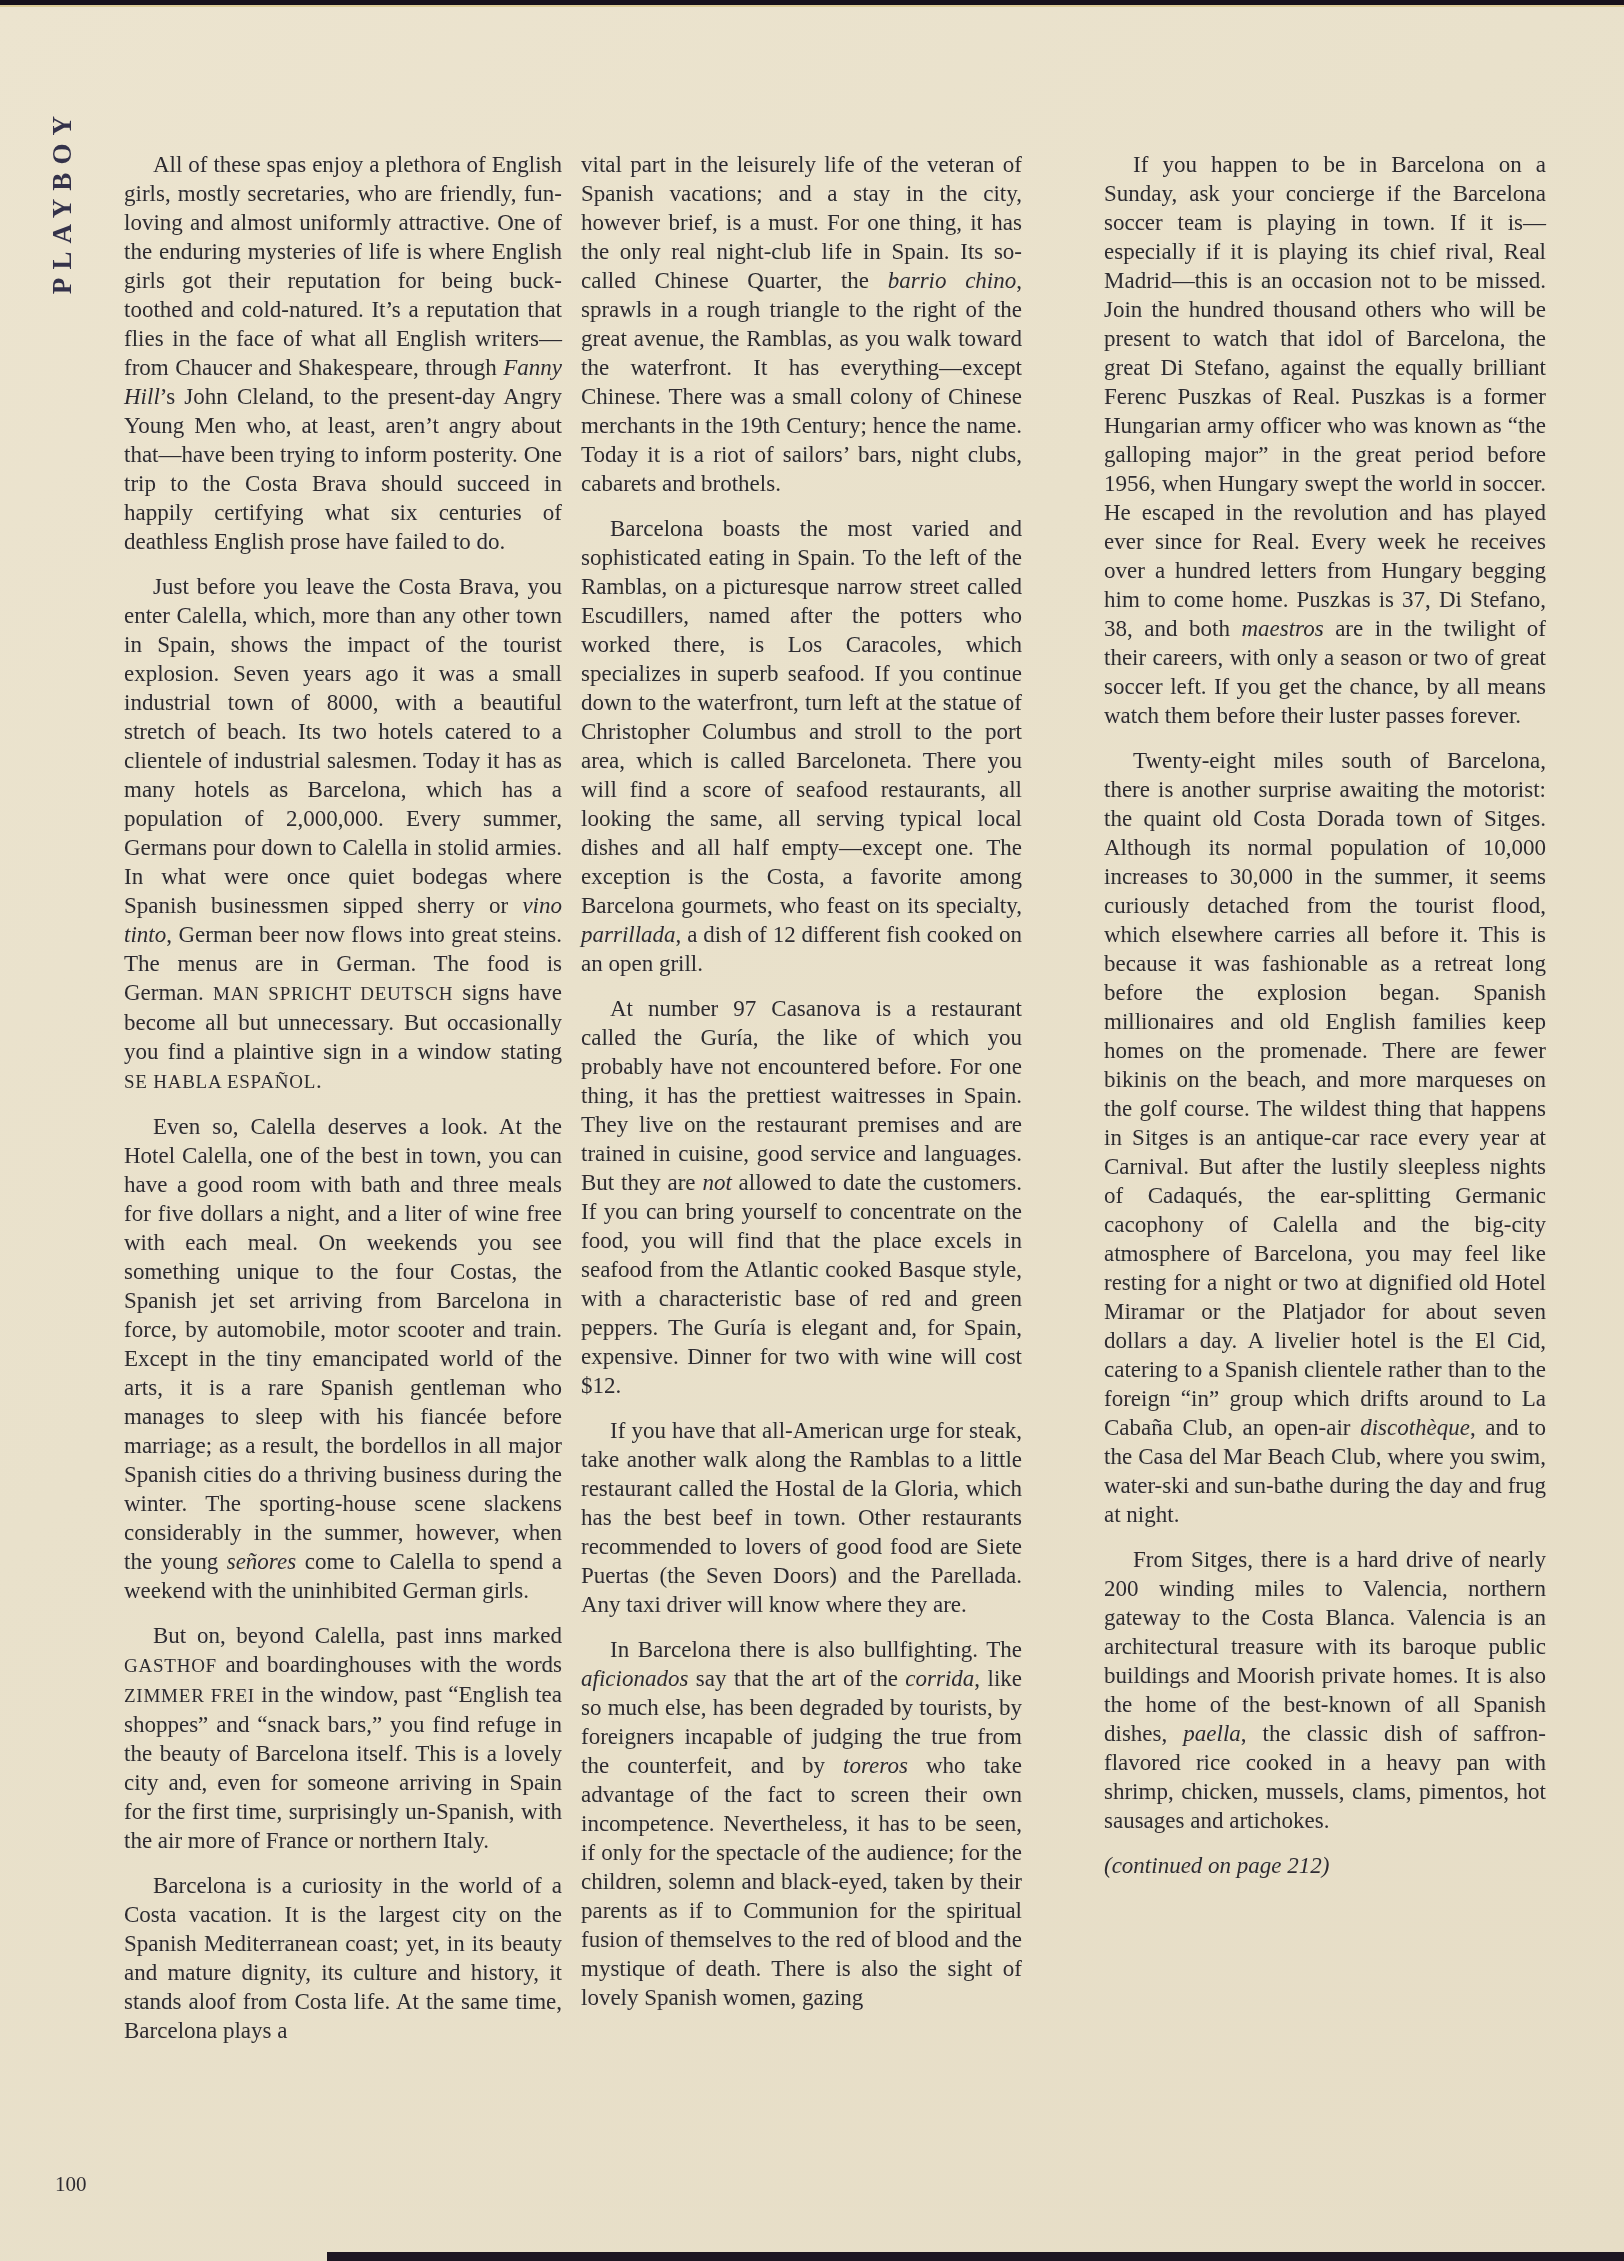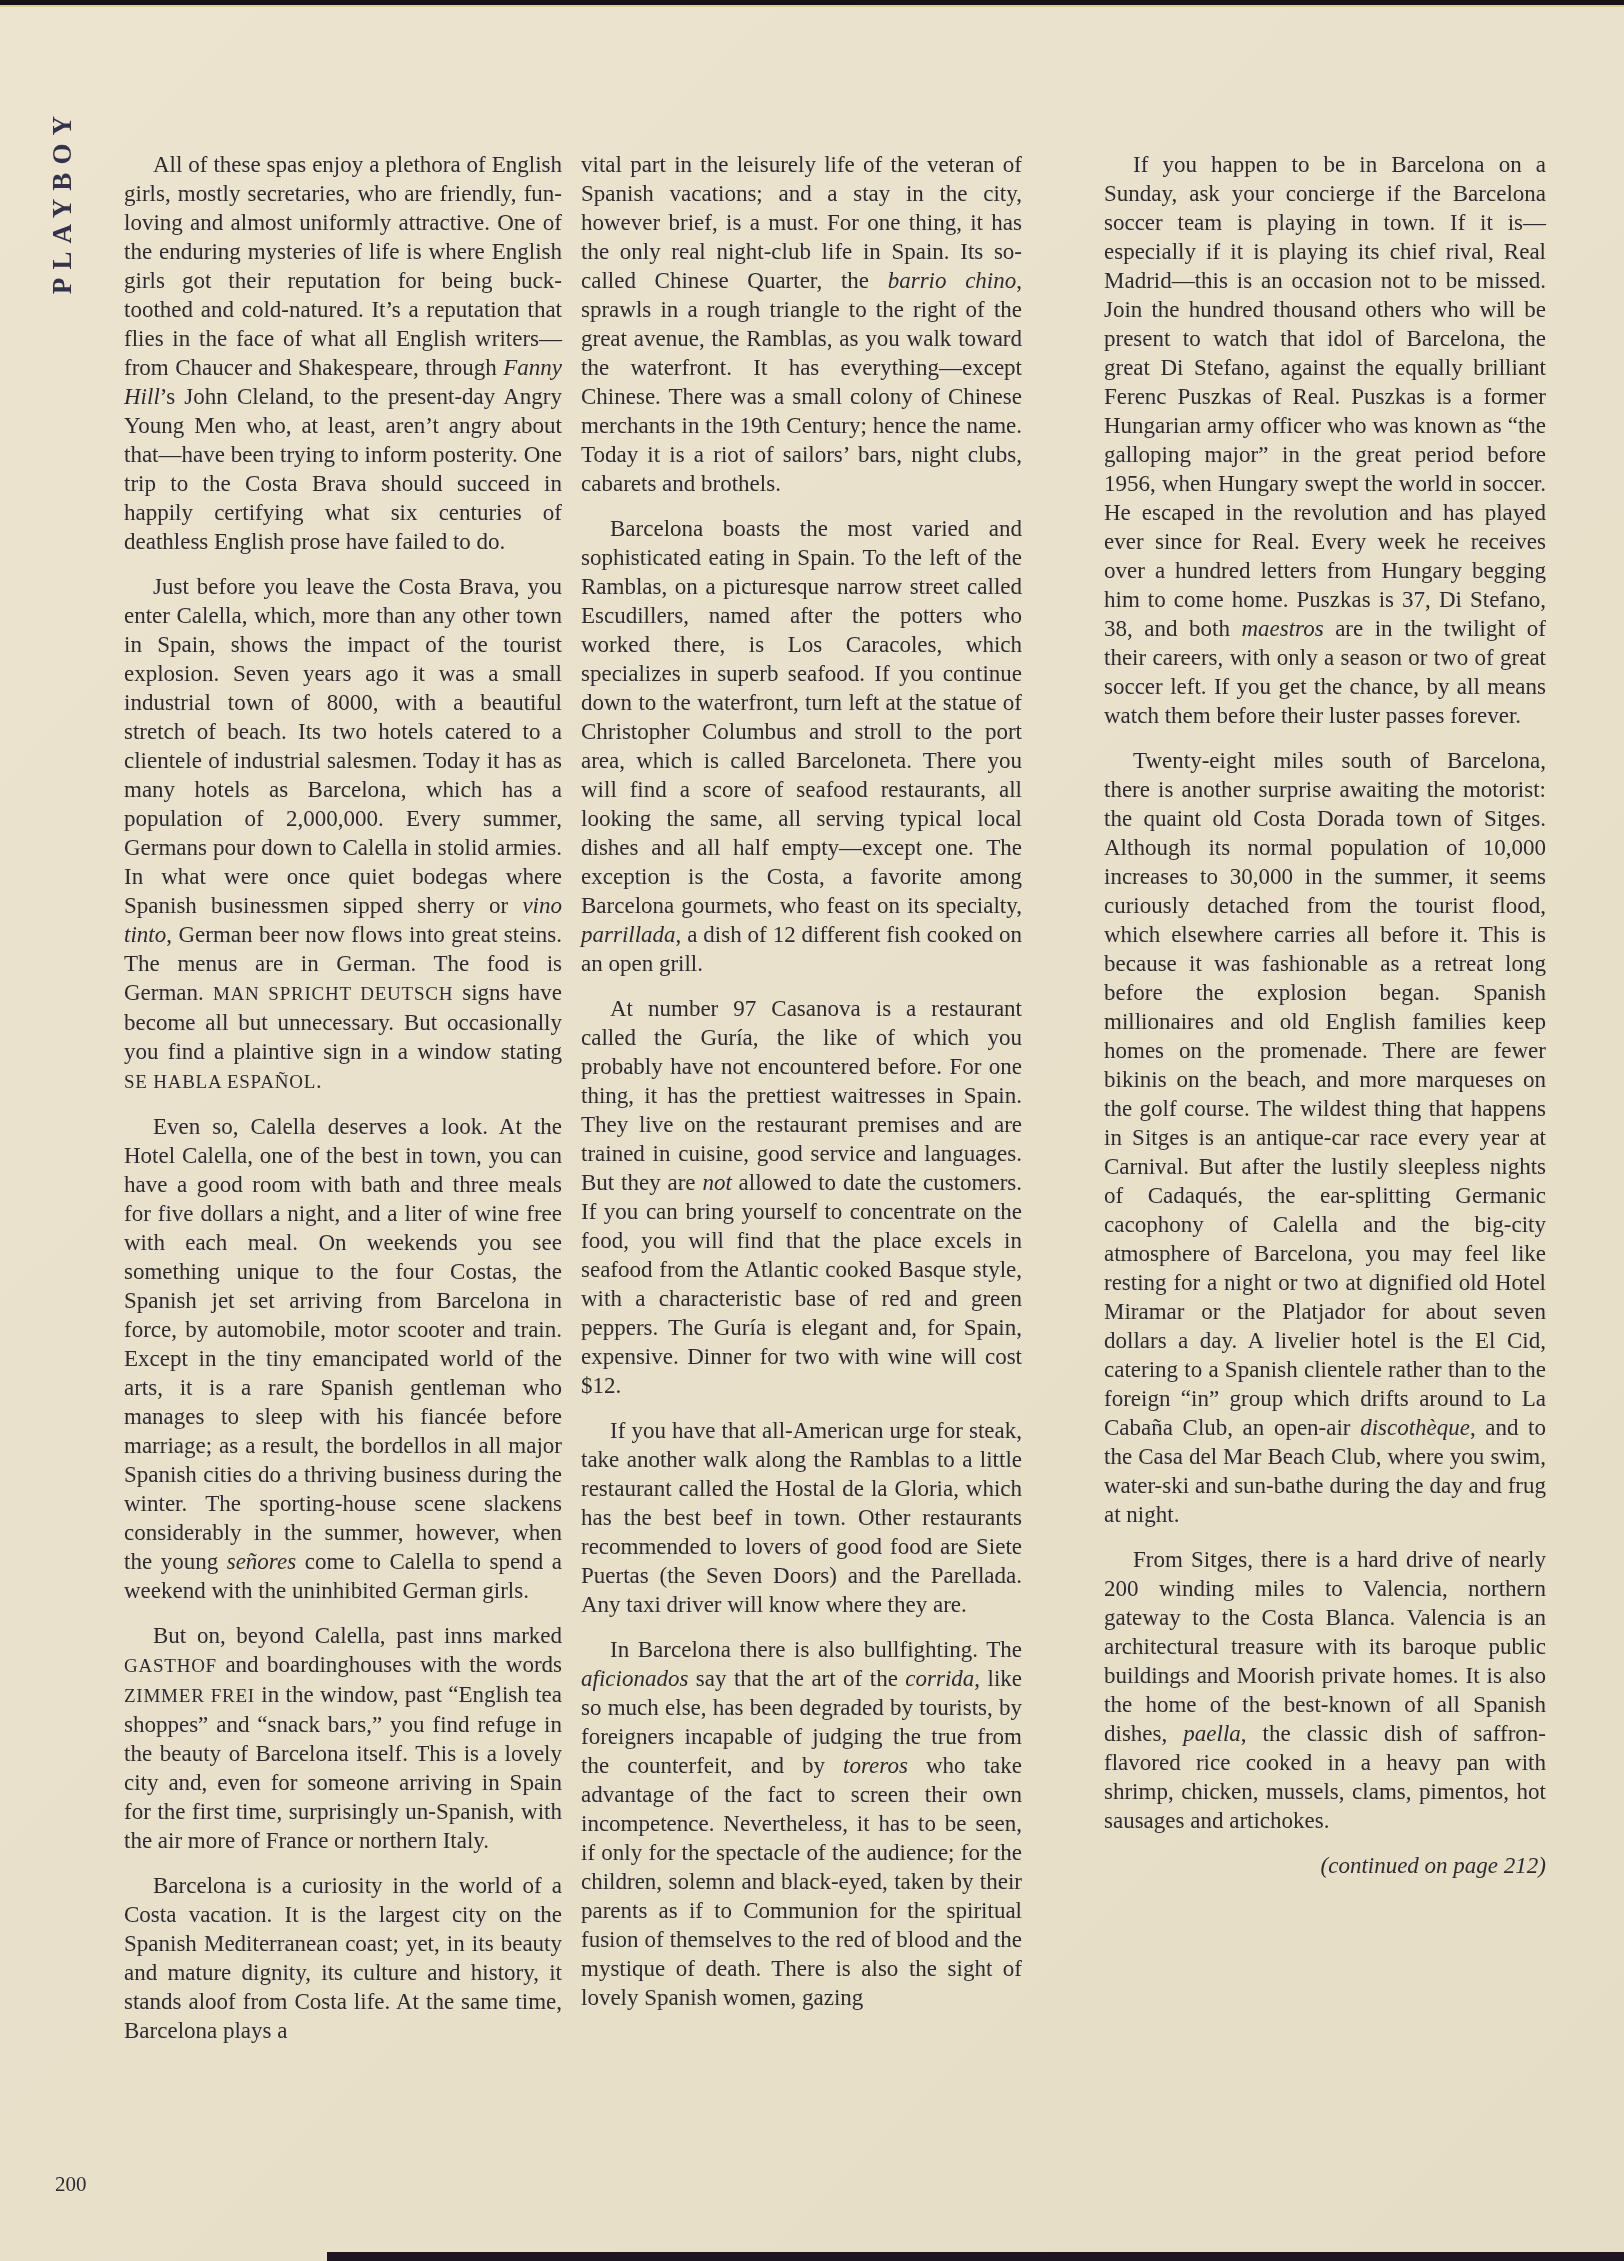--- a/index.html
+++ b/index.html
@@ -44,21 +44,21 @@
     font-size: 23px;
     line-height: 29px;
     color: #2d2b31;
     text-align: justify;
   }
   .col-1 { left: 108px;  width: 470px; }
   .col-2 { left: 565px;  width: 473px; }
   .col-3 { left: 1088px; width: 474px; }
   .para { margin: 16px; text-align: justify; }
   .para.indent { text-indent: 29px; }
-  .para.align-right { text-align: right; }
+  .para.align-right { }
   .i  { font-style: italic; }
   .sc { font-size: 19px; letter-spacing: 0.04em; }
   .page-number {
     position: absolute;
     left: 55px; top: 2172px;
     font-size: 21px;
     color: #2d2b31;
     font-family: "Liberation Serif", serif;
   }
 </style>
@@ -87,17 +87,17 @@
       <p class="para indent"><span>In Barcelona there is also bullfighting. The </span><span class="i">aficionados</span><span> say that the art of the </span><span class="i">corrida</span><span>, like so much else, has been degraded by tourists, by foreigners incapable of judging the true from the counterfeit, and by </span><span class="i">toreros</span><span> who take advantage of the fact to screen their own incompetence. Nevertheless, it has to be seen, if only for the spectacle of the audience; for the children, solemn and black-eyed, taken by their parents as if to Communion for the spiritual fusion of themselves to the red of blood and the mystique of death. There is also the sight of lovely Spanish women, gazing</span></p>
     </div>
 
   <div class="column col-3">
       <p class="para indent"><span>If you happen to be in Barcelona on a Sunday, ask your concierge if the Barcelona soccer team is playing in town. If it is—especially if it is playing its chief rival, Real Madrid—this is an occasion not to be missed. Join the hundred thousand others who will be present to watch that idol of Barcelona, the great Di Stefano, against the equally brilliant Ferenc Puszkas of Real. Puszkas is a former Hungarian army officer who was known as “the galloping major” in the great period before 1956, when Hungary swept the world in soccer. He escaped in the revolution and has played ever since for Real. Every week he receives over a hundred letters from Hungary begging him to come home. Puszkas is 37, Di Stefano, 38, and both </span><span class="i">maestros</span><span> are in the twilight of their careers, with only a season or two of great soccer left. If you get the chance, by all means watch them before their luster passes forever.</span></p>
       <p class="para indent"><span>Twenty-eight miles south of Barcelona, there is another surprise awaiting the motorist: the quaint old Costa Dorada town of Sitges. Although its normal population of 10,000 increases to 30,000 in the summer, it seems curiously detached from the tourist flood, which elsewhere carries all before it. This is because it was fashionable as a retreat long before the explosion began. Spanish millionaires and old English families keep homes on the promenade. There are fewer bikinis on the beach, and more marqueses on the golf course. The wildest thing that happens in Sitges is an antique-car race every year at Carnival. But after the lustily sleepless nights of Cadaqués, the ear-splitting Germanic cacophony of Calella and the big-city atmosphere of Barcelona, you may feel like resting for a night or two at dignified old Hotel Miramar or the Platjador for about seven dollars a day. A livelier hotel is the El Cid, catering to a Spanish clientele rather than to the foreign “in” group which drifts around to La Cabaña Club, an open-air </span><span class="i">discothèque</span><span>, and to the Casa del Mar Beach Club, where you swim, water-ski and sun-bathe during the day and frug at night.</span></p>
       <p class="para indent"><span>From Sitges, there is a hard drive of nearly 200 winding miles to Valencia, northern gateway to the Costa Blanca. Valencia is an architectural treasure with its baroque public buildings and Moorish private homes. It is also the home of the best-known of all Spanish dishes, </span><span class="i">paella</span><span>, the classic dish of saffron-flavored rice cooked in a heavy pan with shrimp, chicken, mussels, clams, pimentos, hot sausages and artichokes.</span></p>
       <p class="para align-right"><span class="i">(continued on page 212)</span></p>
     </div>
 
-  <div class="page-number">200</div>
+  <div class="page-number">100</div>
 
   <div class="edge-bottom"></div>
 </div>
 
 
 </body></html>

